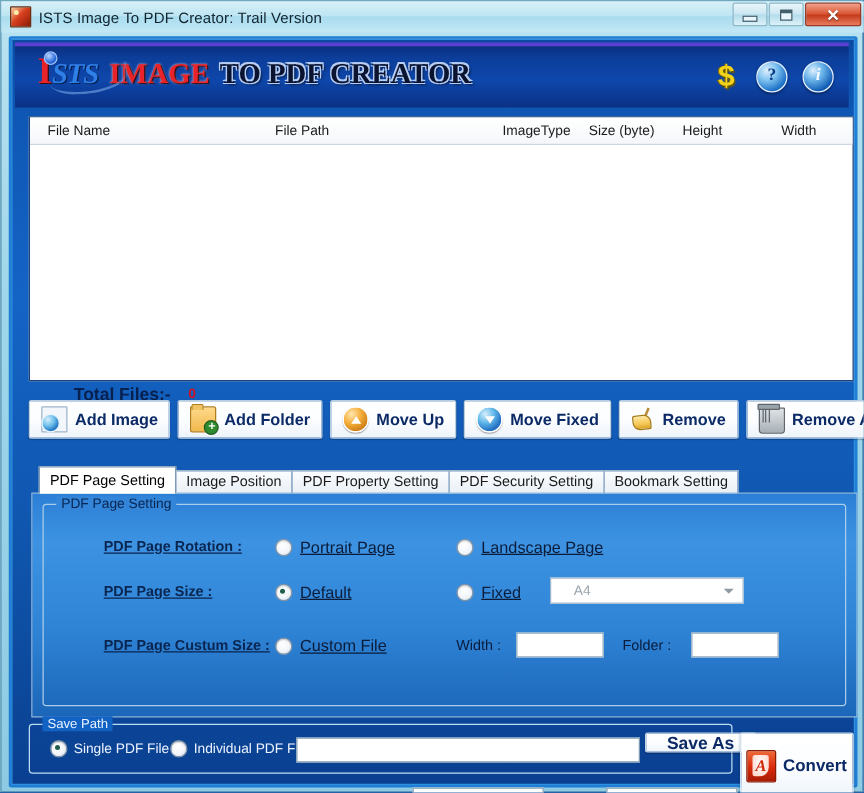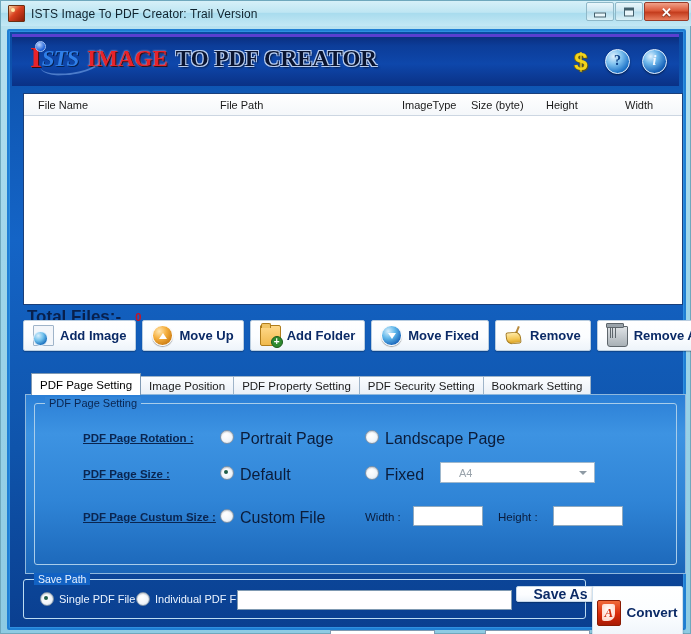--- a/index.html
+++ b/index.html
@@ -88,21 +88,21 @@
     background:#ffffff;border:1px solid #1a3f7a;
   }
   .fl-head{
     position:relative;height:22px;box-sizing:border-box;
     background:linear-gradient(180deg,#ffffff 0%,#f4f7fa 100%);
     border-bottom:1px solid #ccd6e2;
   }
   .fl-col{position:absolute;top:5px;font-size:11px;color:#1a1a1a;white-space:nowrap;}
   
   .totalrow{position:absolute;left:18px;top:276px;display:flex;align-items:center;gap:14px;}
-  .tot-lbl{font-size:17px;font-weight:bold;color:#08204d;}
+  .tot-lbl{font-size:14px;font-weight:bold;color:#08204d;margin-left:32px;}
   .tot-val{font-size:11px;font-weight:bold;color:#d01020;}
   
   .toolbar{position:absolute;left:14px;top:289px;display:flex;gap:6px;}
   .tbtn{
     height:31px;box-sizing:border-box;
     background:linear-gradient(180deg,#ffffff 0%,#fbfdff 55%,#eef4fa 100%);
     border:1px solid #b9cde0;border-radius:2px;
     display:flex;align-items:center;gap:6px;padding:0 9px;
     font-size:13px;font-weight:bold;color:#0b2a66;white-space:nowrap;
     box-shadow:0 1px 1px rgba(0,0,0,.25);
@@ -158,21 +158,21 @@
     border:1px solid #a9cdea;border-radius:3px;
   }
   .gb-title{
     position:absolute;left:10px;top:-7px;padding:0 4px;font-size:11px;color:#0a2550;
     background:linear-gradient(180deg,#3285d8,#3285d8);
   }
   .fld-label{
     position:absolute;font-size:11.5px;font-weight:bold;color:#0a2550;
     text-decoration:underline;white-space:nowrap;
   }
-  .radio{position:absolute;display:flex;align-items:flex-start;gap:6px;font-size:16px;color:#0b1c3a;white-space:nowrap;}
+  .radio{position:absolute;display:flex;align-items:center;gap:6px;font-size:13px;color:#0b1c3a;white-space:nowrap;text-decoration:underline;}
   .rdot{width:12px;height:12px;border-radius:50%;flex:none;
         background:radial-gradient(circle at 40% 35%,#ffffff 0%,#f2f6fa 55%,#cfdae6 100%);
         border:1px solid #7f93a8;box-shadow:inset 0 1px 1px rgba(0,0,0,.18);position:relative;}
   .rdot.on:after{content:"";position:absolute;left:3px;top:3px;width:4px;height:4px;border-radius:50%;background:#1f5e4a;}
   .combo{
     position:absolute;box-sizing:border-box;height:21px;background:#ffffff;border:1px solid #9fb8cd;
     display:flex;align-items:center;padding-left:18px;font-size:11px;color:#9aa3ab;
   }
   .combo .arrow{position:absolute;right:7px;top:8px;width:0;height:0;
     border-left:4px solid transparent;border-right:4px solid transparent;border-top:4px solid #8e9aa4;}
@@ -267,28 +267,28 @@
       <span class="tot-lbl">Total Files:-</span>
       <span class="tot-val">0</span>
     </div>
 
     <div class="toolbar">
       <div class="tbtn">
         <span class="ico ic-image"></span>
         <span>Add Image</span>
       </div>
       <div class="tbtn">
+        <span class="ico ic-folder"></span>
+        <span>Add Folder</span>
+      </div>
+      <div class="tbtn">
         <span class="ico ic-ball ic-up">
             <i class="arr"></i>
           </span>
         <span>Move Up</span>
-      </div>
-      <div class="tbtn">
-        <span class="ico ic-folder"></span>
-        <span>Add Folder</span>
       </div>
       <div class="tbtn">
         <span class="ico ic-ball ic-down">
             <i class="arr"></i>
           </span>
         <span>Move Fixed</span>
       </div>
       <div class="tbtn">
         <span class="ico ic-broom"></span>
         <span>Remove</span>
@@ -336,21 +336,21 @@
             <span>A4</span>
             <span class="arrow"></span>
           </div>
 
           <div class="radio" style="left:185px;top:105px">
             <span class="rdot"></span>
             <span>Custom File</span>
           </div>
           <span class="plain-label" style="left:330px;top:107px">Width :</span>
           <div class="txtbox" style="left:378px;top:102px;width:70px"></div>
-          <span class="plain-label" style="left:463px;top:107px">Height :</span>
+          <span class="plain-label" style="left:463px;top:107px">Folder :</span>
           <div class="txtbox" style="left:518px;top:102px;width:70px"></div>
         </div>
       </div>
     </div>
 
     <div class="savebox">
       <span class="sb-title">Save Path</span>
       <div class="sp-radio" style="left:16px">
         <span class="rdot on"></span>
         <span>Single PDF File</span>

